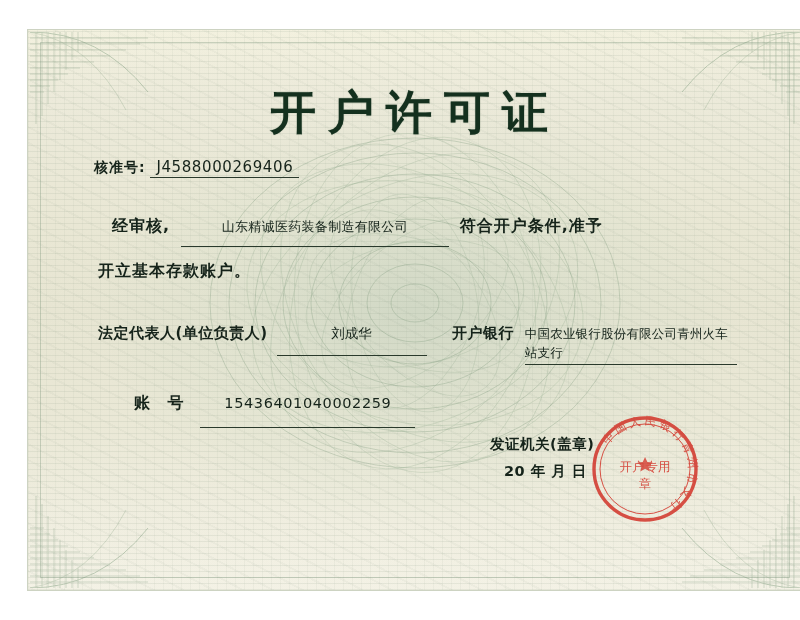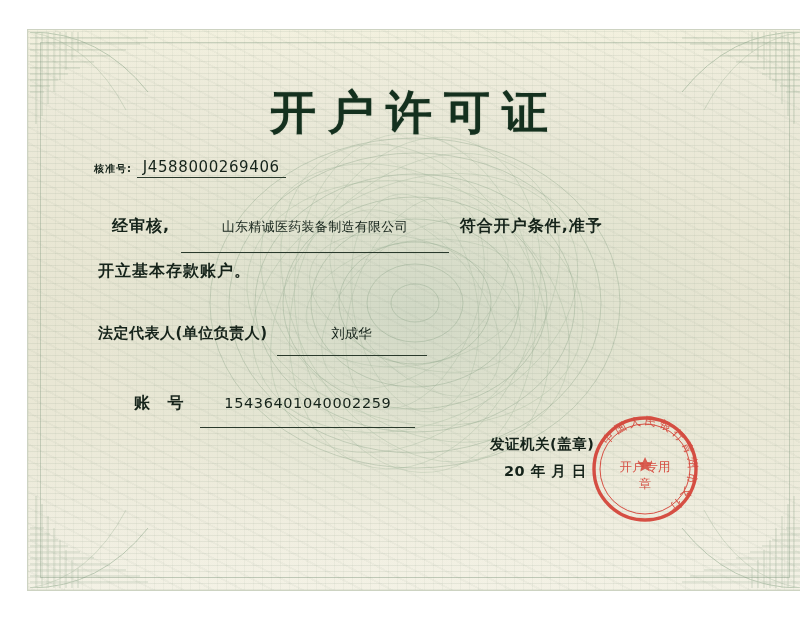--- a/index.html
+++ b/index.html
@@ -121,21 +121,21 @@
 
   .row {
     position: absolute;
     font-family: "DejaVu Sans", "Liberation Sans", sans-serif;
     font-size: 15px;
     color: #15231a;
     white-space: nowrap;
   }
   .lbl {
     font-weight: bold;
-    font-size: 10px;
+    font-size: 14px;
     letter-spacing: 1px;
   }
 
   
   .approve-row { left: 66px; top: 128px; }
   .approve-row .num {
     display: inline-block;
     border-bottom: 1px solid #2a3a2c;
     padding: 0 6px 1px 6px;
     font-size: 15px;
@@ -163,21 +163,21 @@
   
   .body-1 { left: 84px; top: 186px; }
   .body-1 .lead { font-weight: bold; font-size: 16px; letter-spacing: 1px; }
   .body-1 .company {
     display: inline-block;
     width: 268px;
     text-align: center;
     border-bottom: 1px solid #2a3a2c;
     font-size: 13px;
     letter-spacing: 0.3px;
-    padding-bottom: 16px;
+    padding-bottom: 10px;
     margin: 0 6px;
     vertical-align: baseline;
   }
   .body-1 .tail { font-weight: bold; font-size: 16px; letter-spacing: 1px; }
 
   .body-2 {
     left: 70px; top: 231px;
     font-weight: bold; font-size: 16px; letter-spacing: 1px;
   }
 
@@ -333,20 +333,24 @@
       <span class="tail">符合开户条件,准予</span>
     </div>
 
     <div class="row body-2">开立基本存款账户。</div>
 
     <div class="row rep-row">
       <span class="rep-label">法定代表人(单位负责人)</span>
       <span class="rep-value">刘成华</span>
     </div>
 
+    <div class="row bank-block">
+      <span class="bank-label">开户银行</span>
+      <span class="bank-value">中国农业银行股份有限公司青州火车站支行</span>
+    </div>
 
     <div class="row acct-row">
       <span class="acct-label">账 号</span>
       <span class="acct-value">15436401040002259</span>
     </div>
 
     <div class="row issuer-row">发证机关(盖章)</div>
     <div class="row date-row">20   年     月     日</div>
 
     <svg class="seal" viewBox="0 0 122 122" xmlns="http://www.w3.org/2000/svg">

